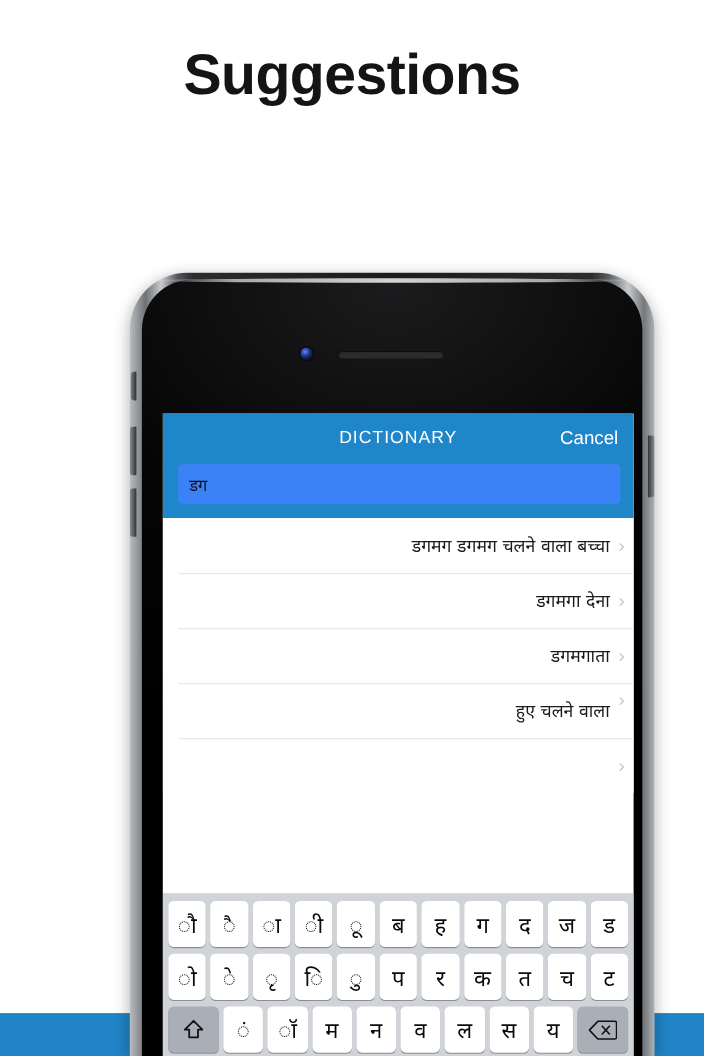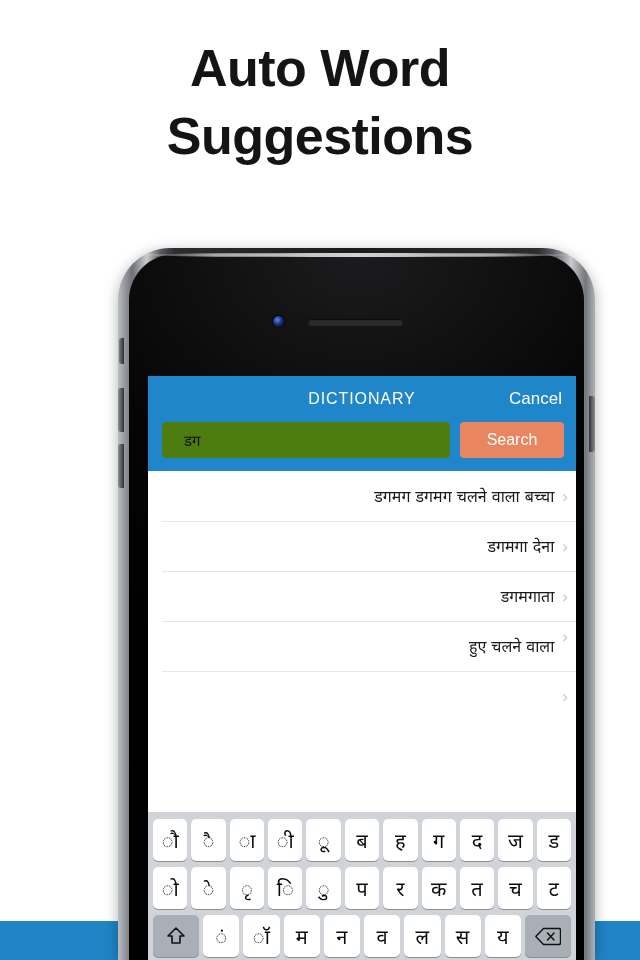--- a/index.html
+++ b/index.html
@@ -164,25 +164,25 @@
   }
   .search-row {
     display: flex;
     align-items: center;
     padding: 0 12px 13px 14px;
     gap: 10px;
   }
   .search-field {
     flex: 1;
     height: 36px;
-    background: #4d7c0f;
+    background: #3b82f6;
     border-radius: 4px;
     display: flex;
     align-items: center;
-    padding: 0 22px;
+    padding: 0 10px;
     font-size: 15px;
     color: #111111;
     font-family: "DejaVu Sans", "Liberation Sans", sans-serif;
   }
   .search-btn {
     width: 104px;
     height: 36px;
     background: #e98560;
     border-radius: 4px;
     color: #ffffff;
@@ -265,21 +265,20 @@
   .kb-row.bottom { padding-bottom: 2px; }
   .kb-row.bottom .key { height: 40px; }
   .glyph-svg { display: block; }
 </style>
 </head>
 <body>
 
 <div id="stage">
 
   <div class="headline">
-    <span class="l1">Auto Word</span>
     <span class="l2">Suggestions</span>
   </div>
 
   <div class="bottom-band"></div>
 
   <div class="phone">
     <div class="phone-frame">
       <div class="phone-face"></div>
       <div class="bezel-highlight"></div>
 
@@ -293,21 +292,20 @@
 
       <div class="screen">
 
         <div class="app-header">
           <div class="nav-bar">
             <span class="nav-title">DICTIONARY</span>
             <span class="nav-cancel">Cancel</span>
           </div>
           <div class="search-row">
             <div class="search-field" placeholder="Search A Word">डग</div>
-            <div class="search-btn">Search</div>
           </div>
         </div>
 
         <div class="suggestions">
           <div class="sugg-row">
             <span class="sugg-text">डगमग डगमग चलने वाला बच्चा</span>
             <span class="chev">›</span>
           </div>
           <div class="sugg-row">
             <span class="sugg-text">डगमगा देना</span>

